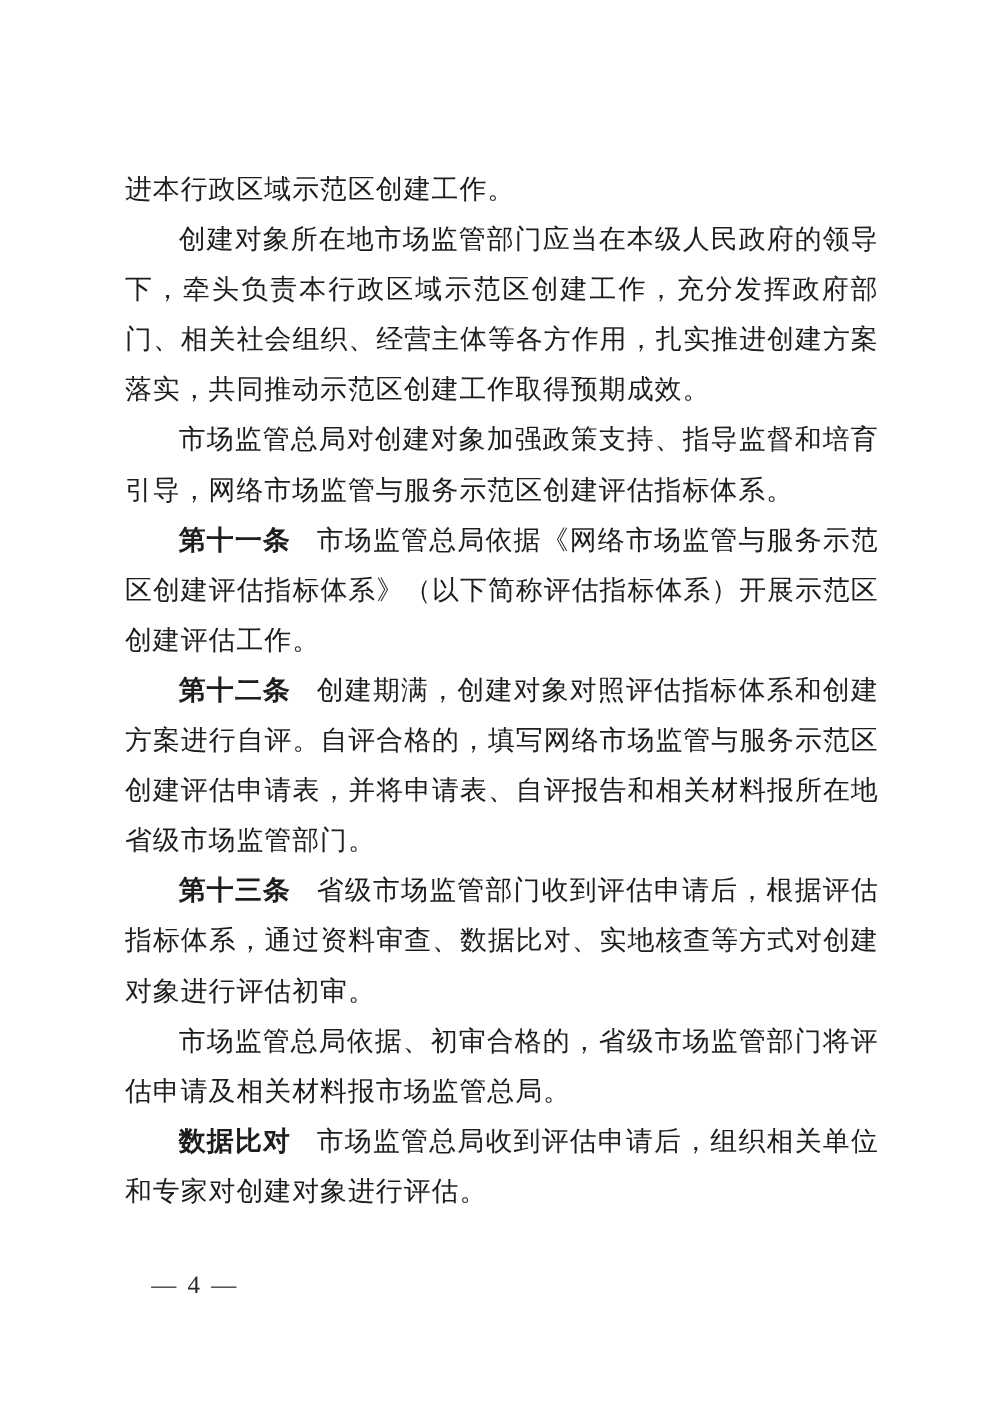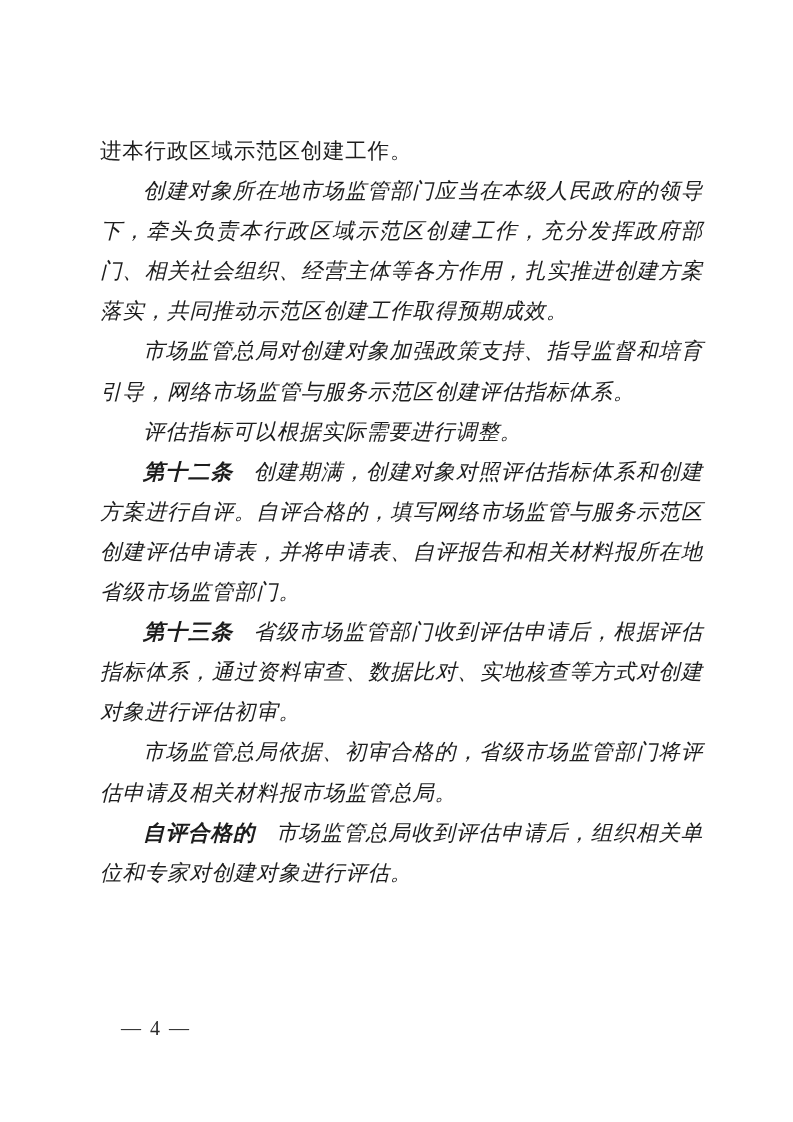--- a/index.html
+++ b/index.html
@@ -26,21 +26,20 @@
     text-align: justify;
     text-justify: inter-character;
     letter-spacing: 0.8px;
   }
   .para {
     margin: 0;
     padding: 0;
   }
   .para.indent {
     text-indent: 2em;
-    font-style: italic;
   }
   .lead {
     font-family: "Liberation Sans", "DejaVu Sans", sans-serif;
     font-weight: 700;
     margin-right: 0.95em;
   }
   .page-num {
     position: absolute;
     left: 121px;
     top: 1017px;
@@ -55,27 +54,27 @@
 
 <div class="page">
   <div class="content">
 
     <p class="para"><span>进本行政区域示范区创建工作。</span></p>
 
     <p class="para indent"><span>创建对象所在地市场监管部门应当在本级人民政府的领导下，牵头负责本行政区域示范区创建工作，充分发挥政府部门、相关社会组织、经营主体等各方作用，扎实推进创建方案落实，共同推动示范区创建工作取得预期成效。</span></p>
 
     <p class="para indent"><span>市场监管总局对创建对象加强政策支持、指导监督和培育引导，网络市场监管与服务示范区创建评估指标体系。</span></p>
 
+    <p class="para indent"><b class="lead">第十一条</b><span>市场监管总局依据《网络市场监管与服务示范区创建评估指标体系》（以下简称评估指标体系）开展示范区创建评估工作。</span></p>
 
-    <p class="para indent"><span>评估指标可以根据实际需要进行调整。</span></p>
 
     <p class="para indent"><b class="lead">第十二条</b><span>创建期满，创建对象对照评估指标体系和创建方案进行自评。自评合格的，填写网络市场监管与服务示范区创建评估申请表，并将申请表、自评报告和相关材料报所在地省级市场监管部门。</span></p>
 
     <p class="para indent"><b class="lead">第十三条</b><span>省级市场监管部门收到评估申请后，根据评估指标体系，通过资料审查、数据比对、实地核查等方式对创建对象进行评估初审。</span></p>
 
     <p class="para indent"><span>市场监管总局依据、初审合格的，省级市场监管部门将评估申请及相关材料报市场监管总局。</span></p>
 
-    <p class="para indent"><b class="lead">自评合格的</b><span>市场监管总局收到评估申请后，组织相关单位和专家对创建对象进行评估。</span></p>
+    <p class="para indent"><b class="lead">数据比对</b><span>市场监管总局收到评估申请后，组织相关单位和专家对创建对象进行评估。</span></p>
 
   </div>
 
   <div class="page-num">— 4 —</div>
 </div>
 
 </body></html>

